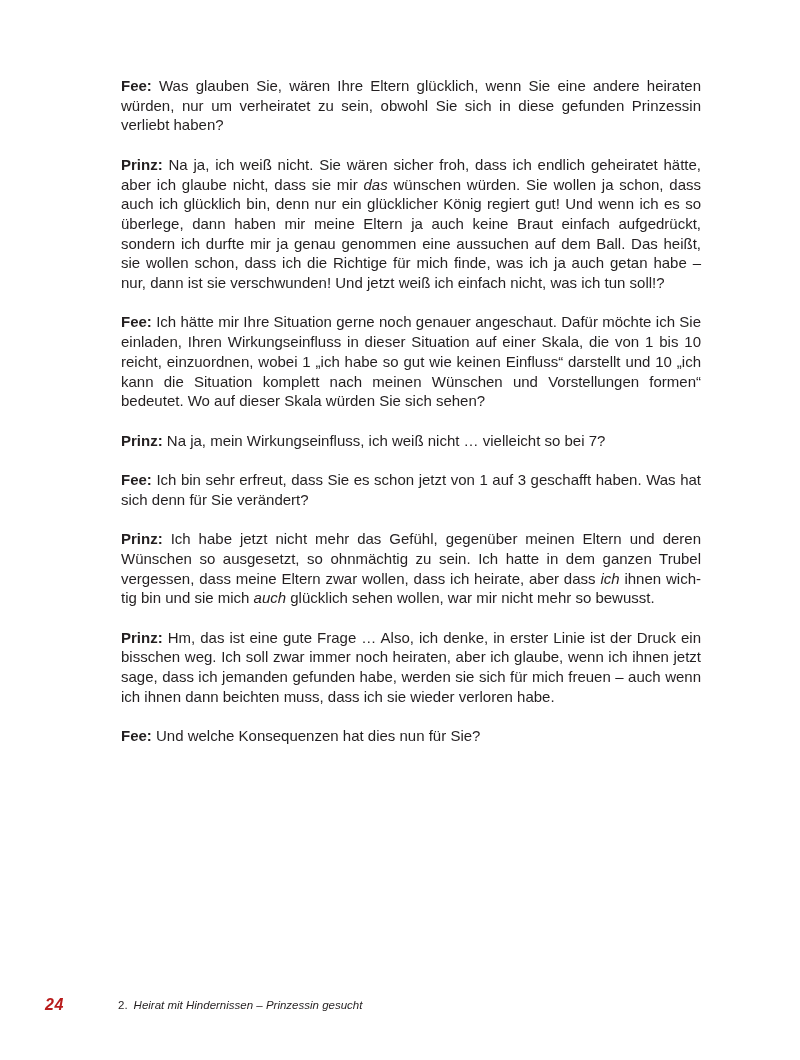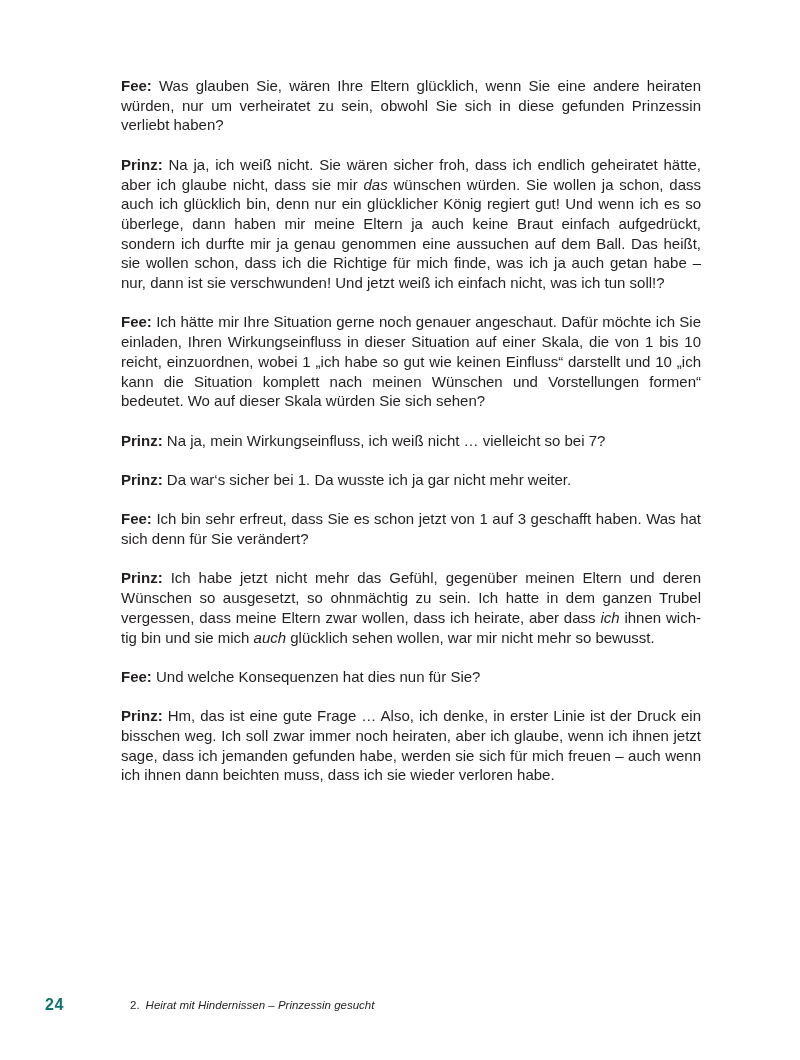--- a/index.html
+++ b/index.html
@@ -37,51 +37,50 @@
       left: 0;
       width: 800px;
       height: 24px;
     }
     .page-number {
       position: absolute;
       left: 45px;
       top: 0;
       font-size: 16px;
       font-weight: bold;
-      color: #0f766e;
+      color: #b91c1c;
       letter-spacing: 0.5px;
+      font-style: italic;
     }
     .running-title {
       position: absolute;
       left: 118px;
       top: 3px;
       font-size: 11.5px;
       font-style: italic;
       color: #231f20;
-      margin-left: 12px;
     }
     .running-title .chap-num {
       font-style: normal;
       margin-right: 6px;
     }
     em { font-style: italic; }
   </style>
 </head>
 <body>
 
 <div class="page-body" id="page-body">
     <p class="para"><span class="speaker">Fee:</span><span> Was glauben Sie, wären Ihre Eltern glücklich, wenn Sie eine andere heiraten würden, nur um verheiratet zu sein, obwohl Sie sich in diese gefunden Prinzessin verliebt haben?</span></p>
     <p class="para"><span class="speaker">Prinz:</span><span> Na ja, ich weiß nicht. Sie wären sicher froh, dass ich endlich geheiratet hätte, aber ich glaube nicht, dass sie mir </span><em>das</em><span> wünschen würden. Sie wollen ja schon, dass auch ich glücklich bin, denn nur ein glücklicher König regiert gut! Und wenn ich es so überlege, dann haben mir meine Eltern ja auch keine Braut einfach aufge­drückt, sondern ich durfte mir ja genau genommen eine aussuchen auf dem Ball. Das heißt, sie wollen schon, dass ich die Richtige für mich finde, was ich ja auch getan habe – nur, dann ist sie verschwunden! Und jetzt weiß ich einfach nicht, was ich tun soll!?</span></p>
     <p class="para"><span class="speaker">Fee:</span><span> Ich hätte mir Ihre Situation gerne noch genauer angeschaut. Dafür möchte ich Sie einladen, Ihren Wirkungseinfluss in dieser Situation auf einer Skala, die von 1 bis 10 reicht, einzuordnen, wobei 1 „ich habe so gut wie keinen Einfluss“ darstellt und 10 „ich kann die Situation komplett nach meinen Wünschen und Vorstellungen formen“ bedeutet. Wo auf dieser Skala würden Sie sich sehen?</span></p>
     <p class="para"><span class="speaker">Prinz:</span><span> Na ja, mein Wirkungseinfluss, ich weiß nicht … vielleicht so bei 7?</span></p>
-    <p class="para"><span class="speaker">Prinz:</span><span> Da war‘s sicher bei 1. Da wusste ich ja gar nicht mehr weiter.</span></p>
     <p class="para"><span class="speaker">Fee:</span><span> Ich bin sehr erfreut, dass Sie es schon jetzt von 1 auf 3 geschafft haben. Was hat sich denn für Sie verändert?</span></p>
     <p class="para"><span class="speaker">Prinz:</span><span> Ich habe jetzt nicht mehr das Gefühl, gegenüber meinen Eltern und deren Wünschen so ausgesetzt, so ohnmächtig zu sein. Ich hatte in dem ganzen Trubel vergessen, dass meine Eltern zwar wollen, dass ich heirate, aber dass </span><em>ich</em><span> ihnen wich­tig bin und sie mich </span><em>auch</em><span> glücklich sehen wollen, war mir nicht mehr so bewusst.</span></p>
+    <p class="para"><span class="speaker">Prinz:</span><span> Hm, das ist eine gute Frage … Also, ich denke, in erster Linie ist der Druck ein bisschen weg. Ich soll zwar immer noch heiraten, aber ich glaube, wenn ich ihnen jetzt sage, dass ich jemanden gefunden habe, werden sie sich für mich freuen – auch wenn ich ihnen dann beichten muss, dass ich sie wieder verloren habe.</span></p>
     <p class="para"><span class="speaker">Fee:</span><span> Und welche Konsequenzen hat dies nun für Sie?</span></p>
-    <p class="para"><span class="speaker">Prinz:</span><span> Hm, das ist eine gute Frage … Also, ich denke, in erster Linie ist der Druck ein bisschen weg. Ich soll zwar immer noch heiraten, aber ich glaube, wenn ich ihnen jetzt sage, dass ich jemanden gefunden habe, werden sie sich für mich freuen – auch wenn ich ihnen dann beichten muss, dass ich sie wieder verloren habe.</span></p>
   </div>
 
 <div class="footer">
   <span class="page-number">24</span>
   <span class="running-title">
     <span class="chap-num">2.</span><span>Heirat mit Hindernissen – Prinzessin gesucht</span>
   </span>
 </div>
 
 </body></html>

